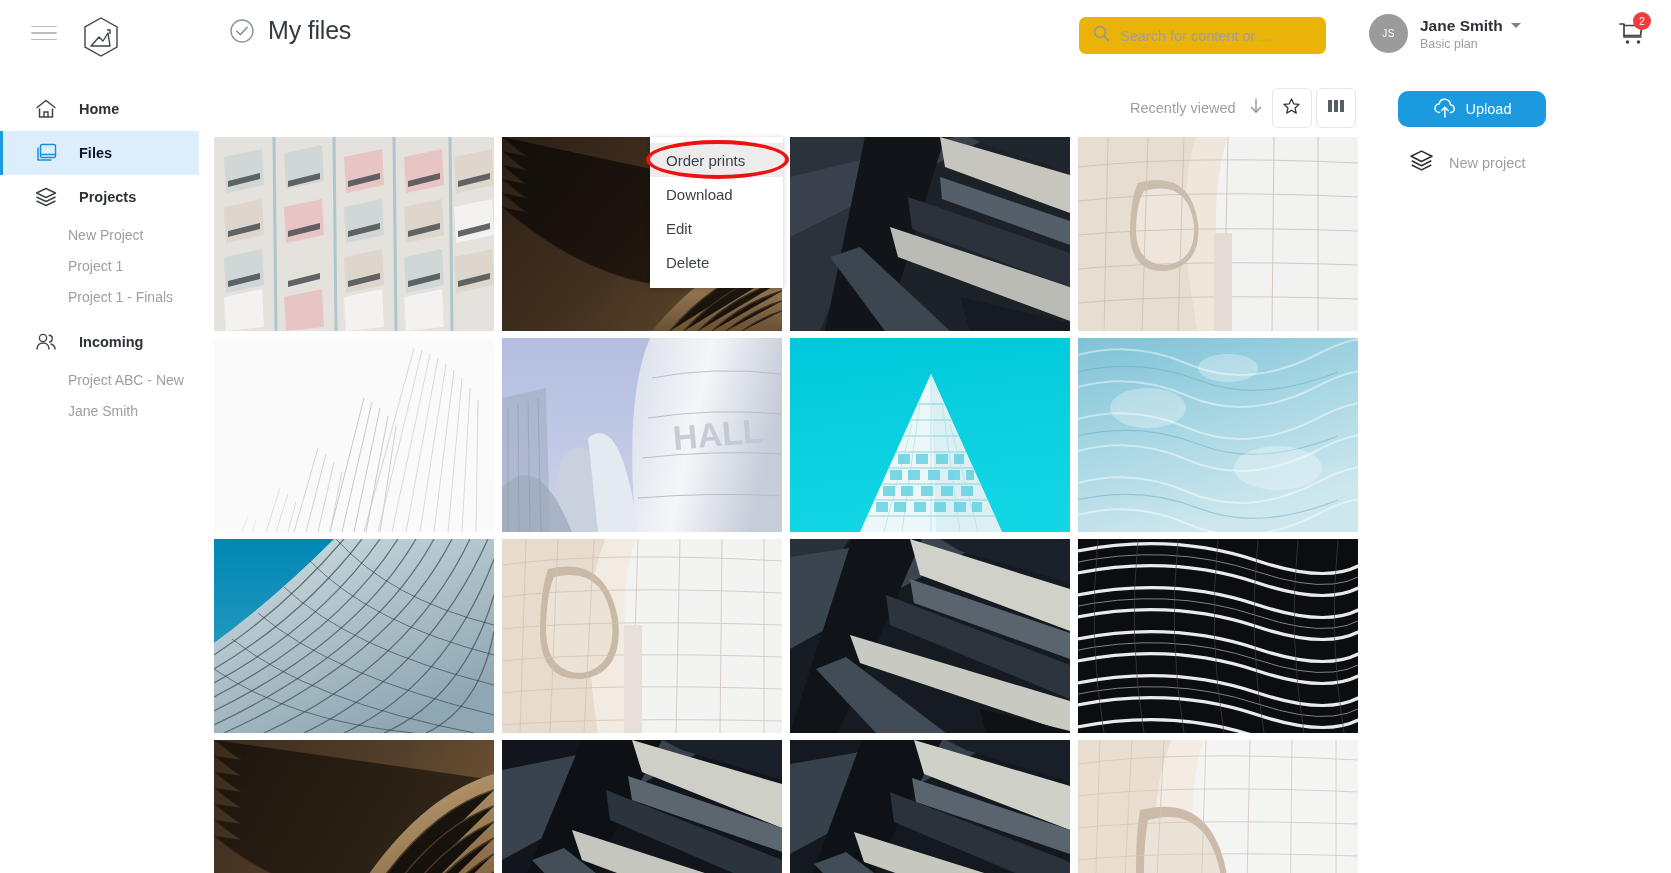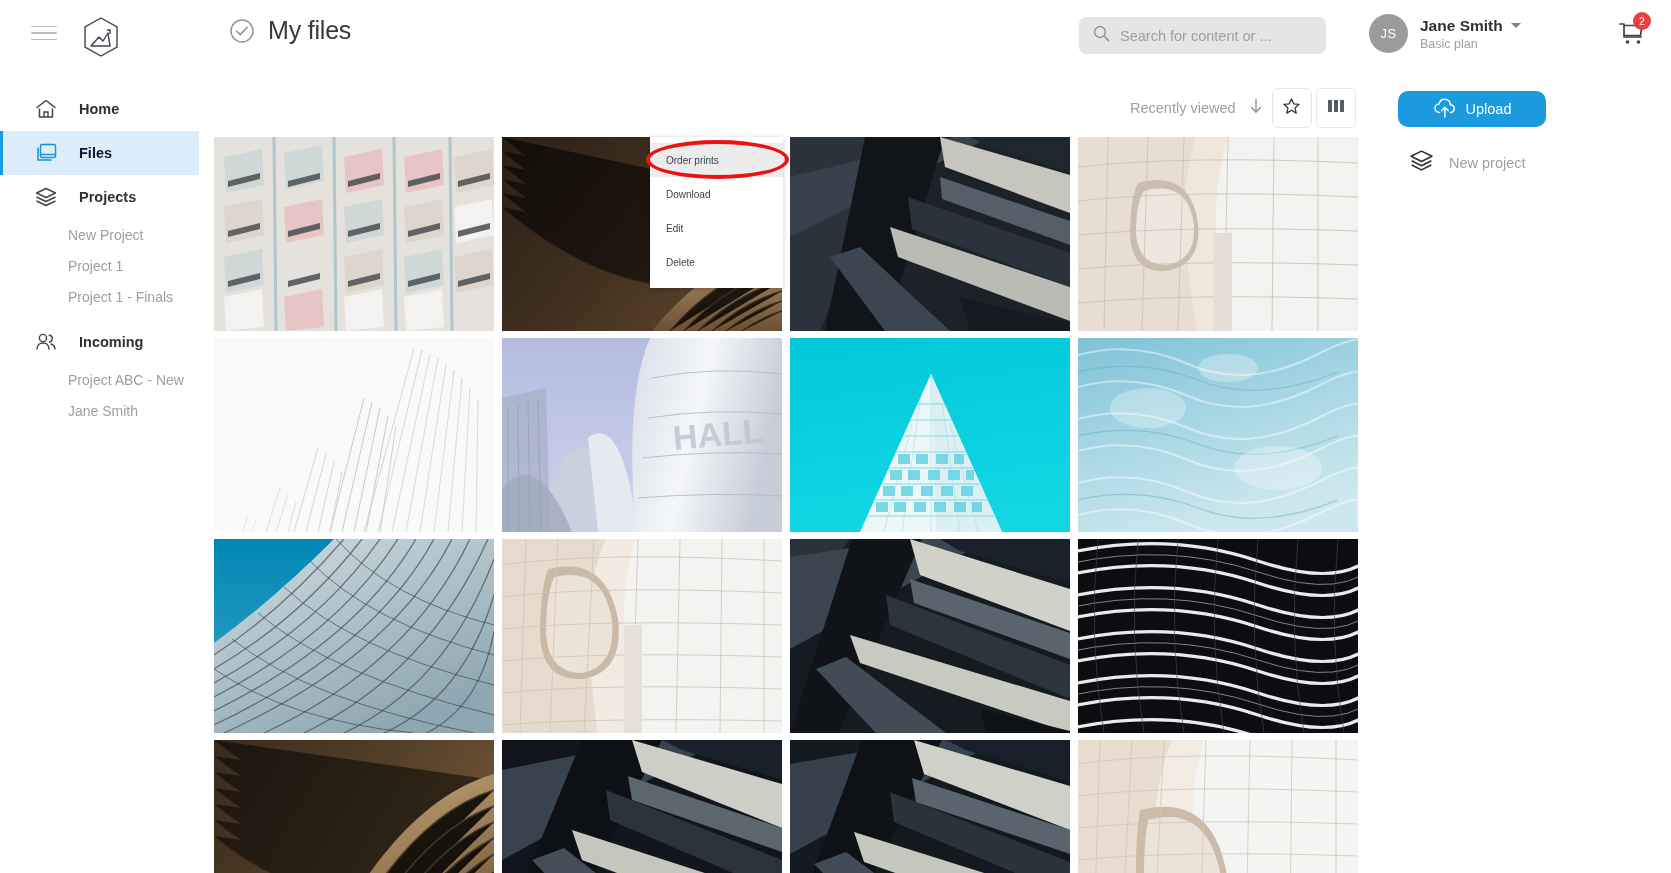--- a/index.html
+++ b/index.html
@@ -34,40 +34,40 @@
     display: flex; align-items: center; gap: 13px;
   }
   .check-icon { width: 26px; height: 26px; }
   .page-title {
     font-size: 25px; font-weight: 400; color: #323a42; letter-spacing: -0.2px;
   }
 
   .search-box {
     position: absolute; left: 1078px; top: 17px;
     width: 247px; height: 37px;
-    background: #e5e5e5; border-radius: 7px;
+    background: #eab308; border-radius: 7px;
     display: flex; align-items: center; padding: 0 14px;
   }
   .search-box svg { flex: 0 0 auto; margin-right: 10px; }
   .search-input {
     border: none; outline: none; background: transparent;
     font-family: "Liberation Sans", sans-serif;
     font-size: 14.5px; color: #4a5158; width: 100%;
   }
   .search-input::placeholder { color: #9aa0a6; }
 
   .account {
     position: absolute; left: 1368px; top: 14px;
     display: flex; align-items: center; gap: 12px; cursor: pointer;
   }
   .avatar {
     width: 39px; height: 39px; border-radius: 50%;
     background: #9b9b9b; color: #fff;
     display: flex; align-items: center; justify-content: center;
-    font-size: 13px; letter-spacing: 0.3px;
+    font-size: 10px; letter-spacing: 0.3px;
   }
   .acct-texts { display: flex; flex-direction: column; gap: 2px; }
   .acct-name-row { display: flex; align-items: center; gap: 8px; }
   .acct-name { font-size: 15.5px; font-weight: bold; color: #2d3238; }
   .caret { width: 0; height: 0; border-left: 5px solid transparent; border-right: 5px solid transparent; border-top: 5px solid #7c8288; }
   .acct-plan { font-size: 12.5px; color: #9aa0a6; }
 
   .cart { position: absolute; left: 1613px; top: 17px; width: 34px; height: 36px; cursor: pointer; }
   .cart-badge {
     position: absolute; right: -3px; top: -5px;
@@ -142,21 +142,21 @@
   
   .ctx-menu {
     position: absolute; top: 137px; left: 650px;
     width: 133px; background: #ffffff;
     box-shadow: 0 1px 5px rgba(0,0,0,0.22);
     padding: 6px 0 9px 0;
     z-index: 40;
   }
   .ctx-item {
     height: 34px; display: flex; align-items: center;
-    padding-left: 16px; font-size: 10px; color: #3c4249; cursor: pointer;
+    padding-left: 16px; font-size: 15px; color: #3c4249; cursor: pointer;
   }
   .ctx-item.highlight { background: #ececec; }
   .annot-ellipse {
     position: absolute; left: 646px; top: 140px;
     width: 143px; height: 39px;
     border: 4px solid #ee1111; border-radius: 50%;
     z-index: 60; pointer-events: none;
   }
 </style>
 </head>

